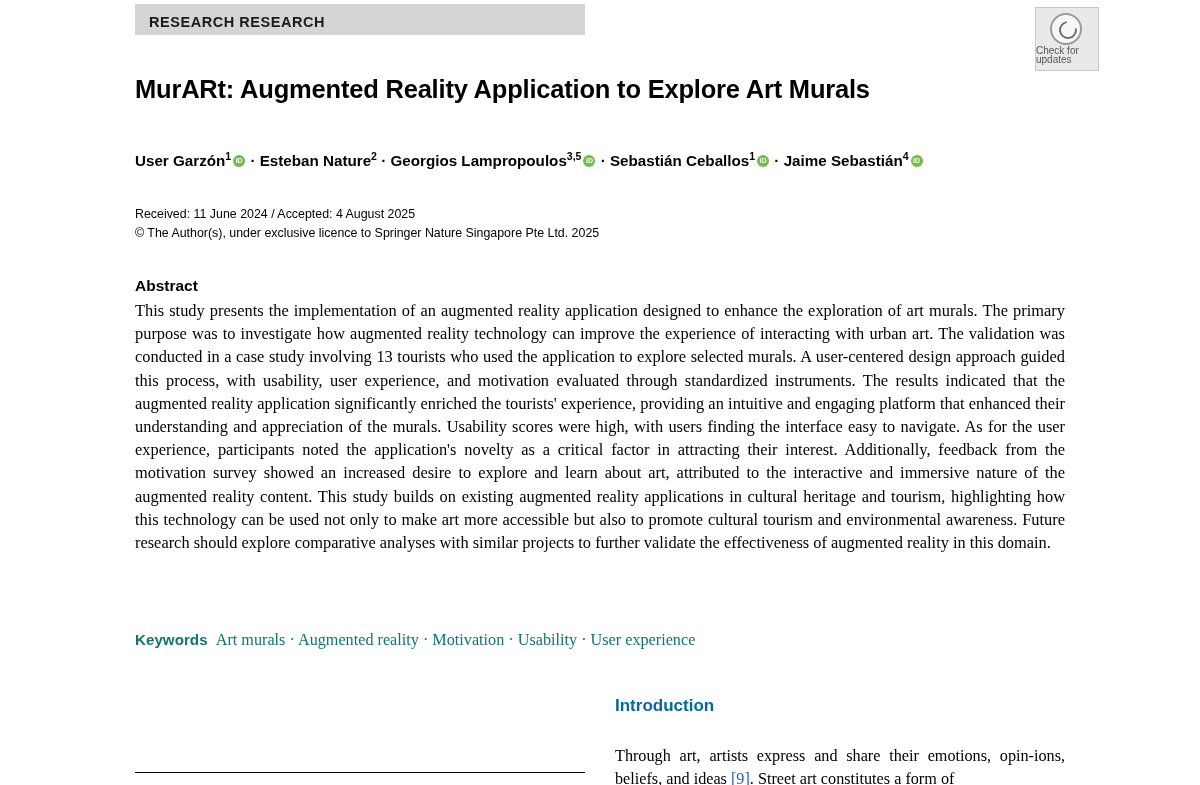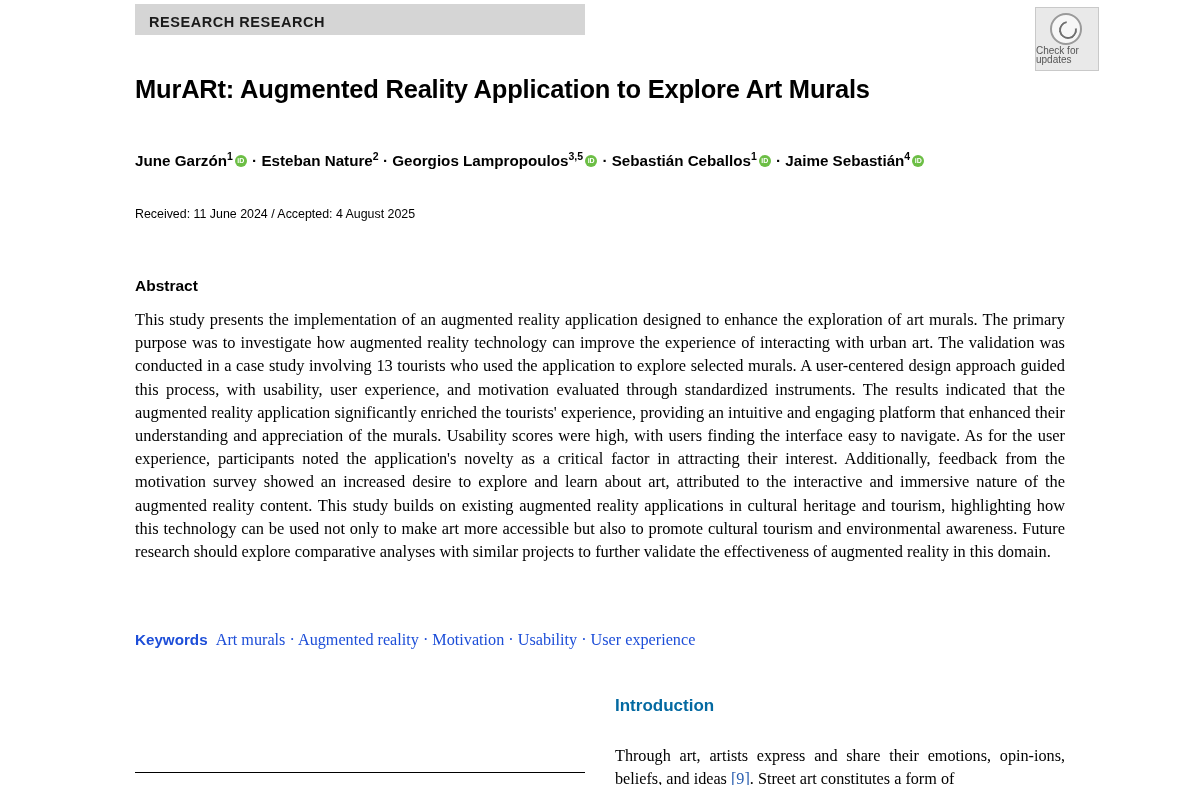--- a/index.html
+++ b/index.html
@@ -205,37 +205,37 @@
     left: 0;
     top: 277px;
     font-family: "Liberation Sans", sans-serif;
     font-weight: bold;
     font-size: 15.5px;
     color: #000;
   }
   .abstract-body {
     position: absolute;
     left: 0;
-    top: 308px;
+    top: 299px;
     width: 930px;
     font-family: "Liberation Serif", serif;
     font-size: 16.4px;
     line-height: 23.2px;
     text-align: justify;
     color: #000;
   }
 
   .keywords {
     position: absolute;
     left: 0;
     top: 631px;
     width: 930px;
     font-family: "Liberation Serif", serif;
     font-size: 16.2px;
-    color: #1d4ed8;
+    color: #0f766e;
   }
   .keywords b {
     font-family: "Liberation Sans", sans-serif;
     font-size: 15.2px;
   }
 
   .col-rule {
     position: absolute;
     left: 0;
     top: 772px;
@@ -289,33 +289,34 @@
         <div class="cu-circle"></div>
         <div class="cu-label">
           <span>Check for</span><br>
           <span>updates</span>
         </div>
       </div>
 
       <h1 class="title">MurARt: Augmented Reality Application to Explore Art Murals</h1>
 
       <div class="authors">
-        <span>June Garzón</span><sup>1</sup><span class="orcid"></span>
+        <span>User Garzón</span><sup>1</sup><span class="orcid"></span>
         <span class="sep">·</span>
         <span>Esteban Nature</span><sup>2</sup>
         <span class="sep">·</span>
         <span>Georgios Lampropoulos</span><sup>3,5</sup><span class="orcid"></span>
         <span class="sep">·</span>
         <span>Sebastián Ceballos</span><sup>1</sup><span class="orcid"></span>
         <span class="sep">·</span>
         <span>Jaime Sebastián</span><sup>4</sup><span class="orcid"></span>
       </div>
 
       <div class="history">
         <div>Received: 11 June 2024 / Accepted: 4 August 2025</div>
+        <div>© The Author(s), under exclusive licence to Springer Nature Singapore Pte Ltd. 2025</div>
       </div>
 
       <div class="abstract-head">Abstract</div>
       <div class="abstract-body">This study presents the implementation of an augmented reality application designed to enhance the exploration of art murals. The primary purpose was to investigate how augmented reality technology can improve the experience of interacting with urban art. The validation was conducted in a case study involving 13 tourists who used the application to explore selected murals. A user-centered design approach guided this process, with usability, user experience, and motivation evaluated through standardized instruments. The results indicated that the augmented reality application significantly enriched the tourists' experience, providing an intuitive and engaging platform that enhanced their understanding and appreciation of the murals. Usability scores were high, with users finding the interface easy to navigate. As for the user experience, participants noted the application's novelty as a critical factor in attracting their interest. Additionally, feedback from the motivation survey showed an increased desire to explore and learn about art, attributed to the interactive and immersive nature of the augmented reality content. This study builds on existing augmented reality applications in cultural heritage and tourism, highlighting how this technology can be used not only to make art more accessible but also to promote cultural tourism and environmental awareness. Future research should explore comparative analyses with similar projects to further validate the effectiveness of augmented reality in this domain.</div>
 
       <div class="keywords">
         <b>Keywords</b>&nbsp;&nbsp;<span>Art murals · Augmented reality · Motivation · Usability · User experience</span>
       </div>
 
       <div class="col-rule"></div>

